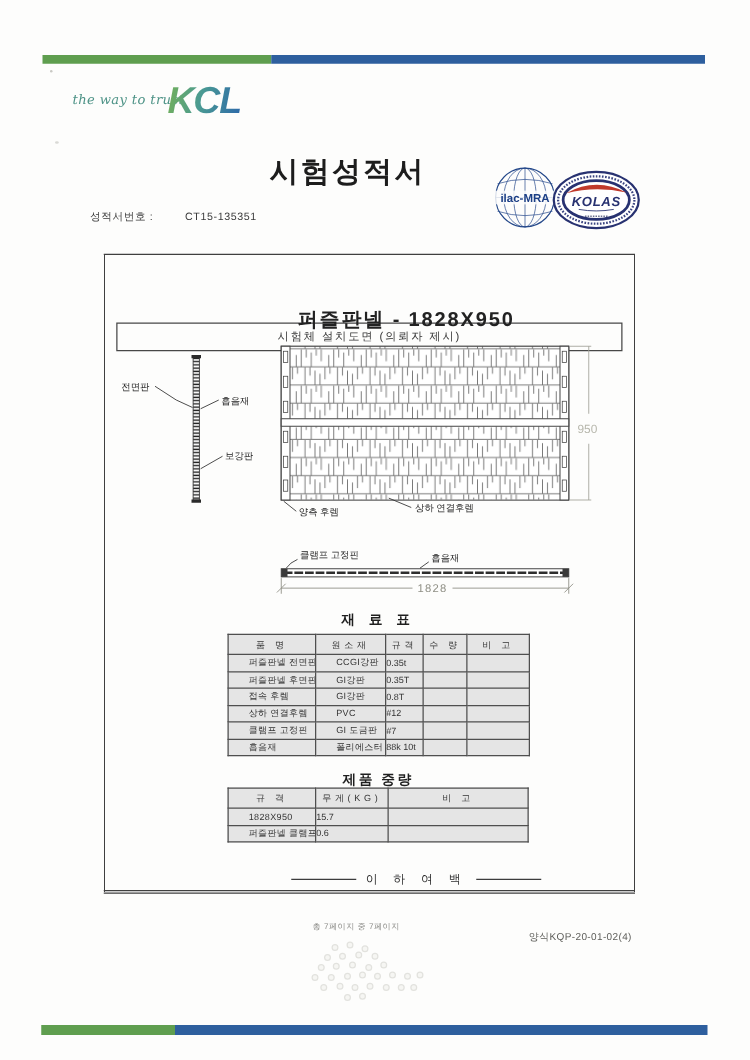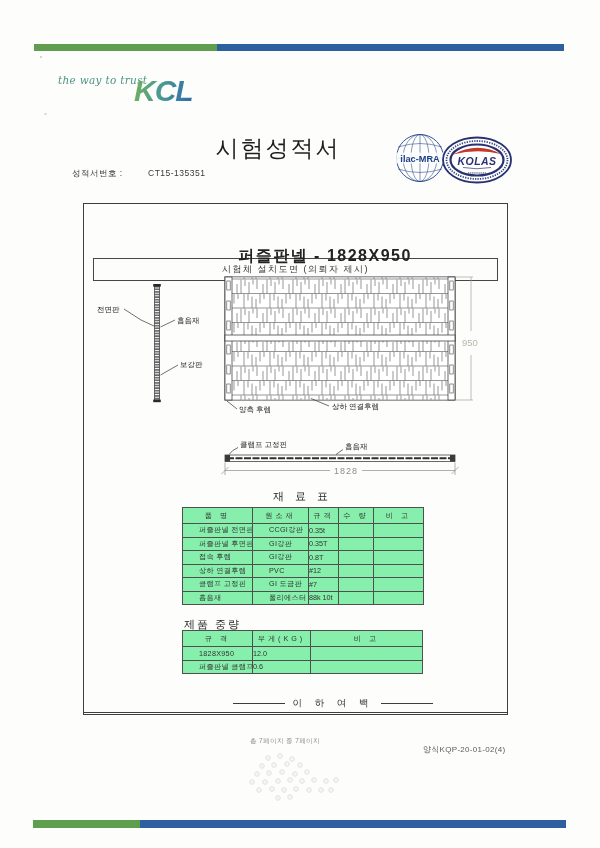--- a/index.html
+++ b/index.html
@@ -36,25 +36,25 @@
     border-bottom: 3px double #3f3f3f;
     background: #fdfdfc;
   }
   .band {
     border: 1px solid #474747; display:flex; align-items:center; justify-content:center;
     font-size: 9px; letter-spacing: 1.5px; color:#333;margin-top:38px;
   }
   .subtitle { font-size: 16px; font-weight: 600; letter-spacing: 1.5px; text-align:center; color:#222; }
 
   .tbl-title {
-    font-size: 11px; font-weight: normal; letter-spacing: 4px;
+    font-size: 11px; font-weight: bold; letter-spacing: 4px;
     border-bottom: 1.2px solid #2b2b2b; padding: 0 2px 11px 2px;
     display: inline-block; color:#1f1f1f;
   }
-  table { border-collapse: collapse; table-layout: fixed; background:#86efac; }
+  table { border-collapse: collapse; table-layout: fixed; background:#e5e5e5; }
   th, td { border: 1px solid #4f4f4f; font-size: 7.2px; color:#333; overflow:hidden; white-space:nowrap; }
   th { height: 16px; font-weight: normal; letter-spacing: 3px; text-align:center; }
   td { height: 13.5px; text-align: left; }
   td.c1 { text-align: left; padding-left: 16px; letter-spacing:.3px; }
 
   .end-note { display:flex; align-items:center; justify-content:center; gap:8px; }
   .end-note .dash { width: 52px; height: 0; border-top: 1.1px solid #3c3c3c; }
   .end-note .txt { font-size: 9.5px; letter-spacing: 5px; color:#2e2e2e; font-weight:500; }
 
   .footer-pages { font-size: 6.5px; color:#8a8a86; letter-spacing:.4px; }
@@ -70,23 +70,23 @@
 
   <div class="abs bar" style="left:34px; top:44px; width:530px; height:7px;">
     <div class="seg-green" style="width:183px;"></div>
     <div class="seg-blue" style="width:347px;"></div>
   </div>
 
   <div class="speck" style="left:40px; top:56px; width:2px; height:2px;"></div>
   <div class="speck" style="left:44px; top:113px; width:3px; height:2px; opacity:.7;"></div>
 
   <div class="abs tagline" style="left:58px; top:74px;">the way to trust</div>
-  <div class="abs brand" style="left:134px; top:76px;">KCL</div>
-
-  <div class="abs doc-title" style="left:83px; top:133px; width:390px;">시험성적서</div>
+  <div class="abs brand" style="left:134px; top:66px;">KCL</div>
+
+  <div class="abs doc-title" style="left:83px; top:122px; width:390px;font-weight:bold;">시험성적서</div>
 
   <div class="abs report-label" style="left:72px; top:168px;">성적서번호 :</div>
   <div class="abs report-no" style="left:148px; top:168px;">CT15-135351</div>
 
   <svg class="abs" style="left:394px; top:132px;" width="52" height="52" viewBox="0 0 52 52">
     <circle cx="26" cy="26" r="23.5" fill="#fdfdfc" stroke="#24488a" stroke-width="0.9"></circle>
     <g fill="none" stroke="#24488a" stroke-width="0.55">
       <ellipse cx="26" cy="26" rx="9" ry="23.5"></ellipse>
       <ellipse cx="26" cy="26" rx="17" ry="23.5"></ellipse>
       <path d="M26,2.5 V49.5"></path>
@@ -258,39 +258,39 @@
     <tr>
       <td class="c1">흡음재</td>
       <td class="c1">폴리에스터</td>
       <td>88k 10t</td>
       <td></td>
       <td></td>
     </tr>
   </tbody>
     </table>
 
-  <div class="abs" style="left:182px; top:614px; width:241px; ">
+  <div class="abs" style="left:182px; top:614px; width:241px; text-align:center;">
     <span class="tbl-title" style="letter-spacing:2px;">제품 중량</span>
   </div>
 
   <table class="abs" style="left:182px; top:630px; width:240px;">
     <colgroup>
         <col style="width:70px">
         <col style="width:58px">
         <col style="width:112px">
       </colgroup>
     <tbody>
         <tr>
       <th>규  격</th>
       <th>무게(KG)</th>
       <th>비 고</th>
     </tr>
     <tr>
       <td class="c1">1828X950</td>
-      <td>12.0</td>
+      <td>15.7</td>
       <td></td>
     </tr>
     <tr>
       <td class="c1">퍼즐판넬 클램프</td>
       <td>0.6</td>
       <td></td>
     </tr>
   </tbody>
     </table>
 

